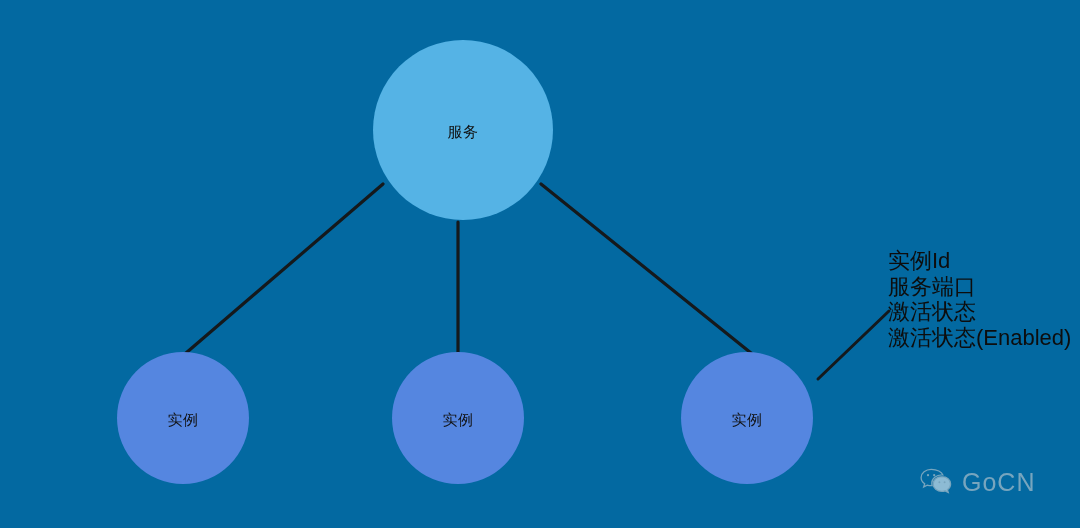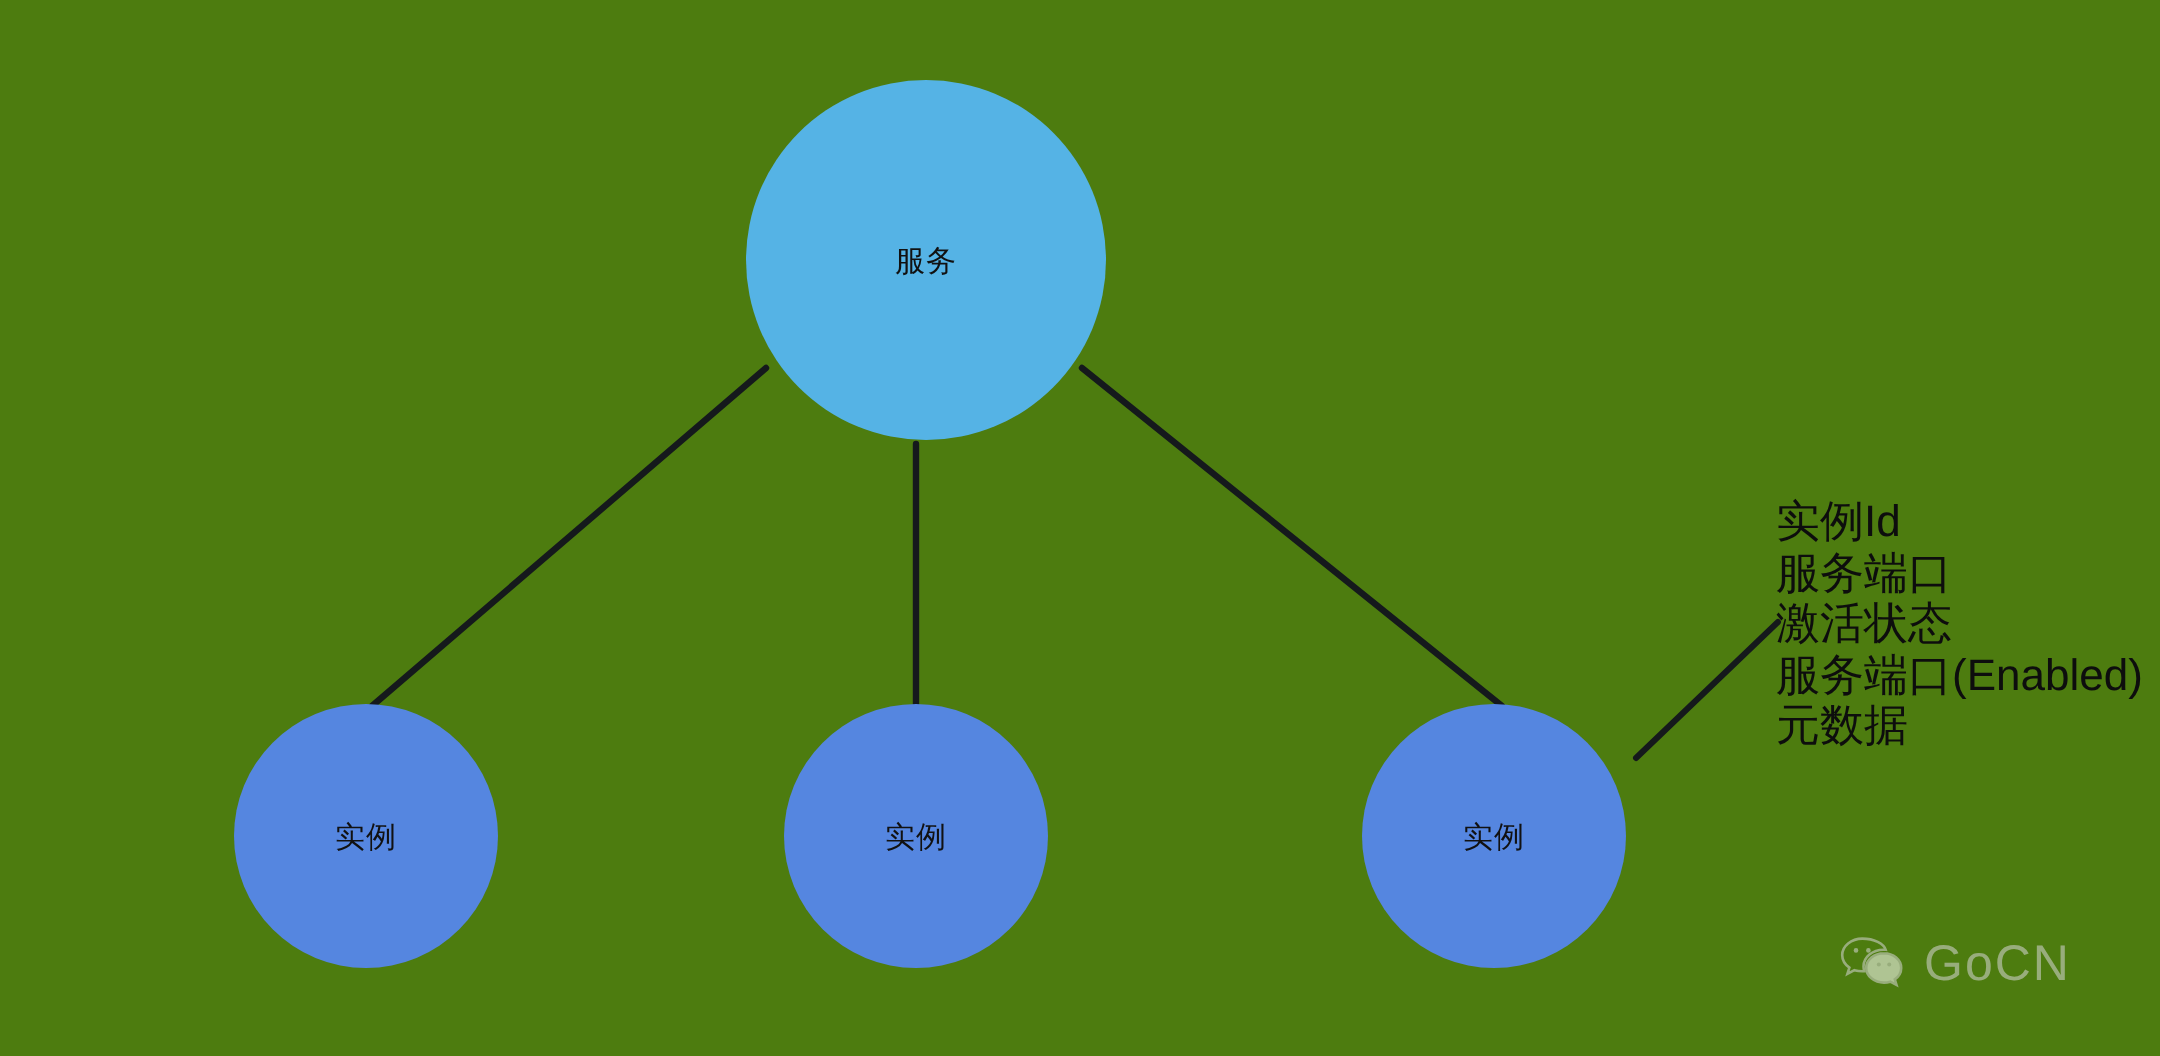--- a/index.html
+++ b/index.html
@@ -8,21 +8,21 @@
     padding: 0;
     background: #ffffff;
   }
   body {
     font-family: "Liberation Sans", "DejaVu Sans", sans-serif;
   }
   #stage {
     position: relative;
     width: 1080px;
     height: 528px;
-    background: #4d7c0f;
+    background: #0369a1;
     overflow: hidden;
   }
   #diagram-svg {
     position: absolute;
     left: 0;
     top: 0;
     width: 1080px;
     height: 528px;
   }
   .node-label {
@@ -111,22 +111,21 @@
     <g>
       <circle cx="747" cy="418" r="66" fill="#5586e0"></circle>
       <text class="node-label" x="747" y="419">实例</text>
     </g>
   </svg>
 
   <div id="annotation-text">
     <span class="annot-row">实例Id</span>
     <span class="annot-row">服务端口</span>
     <span class="annot-row">激活状态</span>
-    <span class="annot-row">服务端口(Enabled)</span>
-    <span class="annot-row">元数据</span>
+    <span class="annot-row">激活状态(Enabled)</span>
   </div>
 
   <div id="watermark">
     <span>
       <svg width="34" height="28" viewBox="0 0 34 28" xmlns="http://www.w3.org/2000/svg">
 
         <path d="M11.2 1.3C5.6 1.3 1.1 5.0 1.1 9.5c0 2.5 1.4 4.8 3.6 6.3l-1.0 3.1 3.5-1.8c1.2 0.35 2.5 0.55 3.9 0.55 0.35 0 0.7-0.02 1.05-0.05-0.25-0.75-0.4-1.55-0.4-2.35 0-4.65 4.5-8.4 10.05-8.4 0.35 0 0.7 0.02 1.05 0.05C21.9 3.9 17.0 1.3 11.2 1.3z" fill="none" stroke="#d6d6d6" stroke-width="1.3"></path>
         <circle cx="8.0" cy="7.2" r="1.15" fill="#d6d6d6"></circle>
         <circle cx="14.2" cy="7.2" r="1.15" fill="#d6d6d6"></circle>
 

